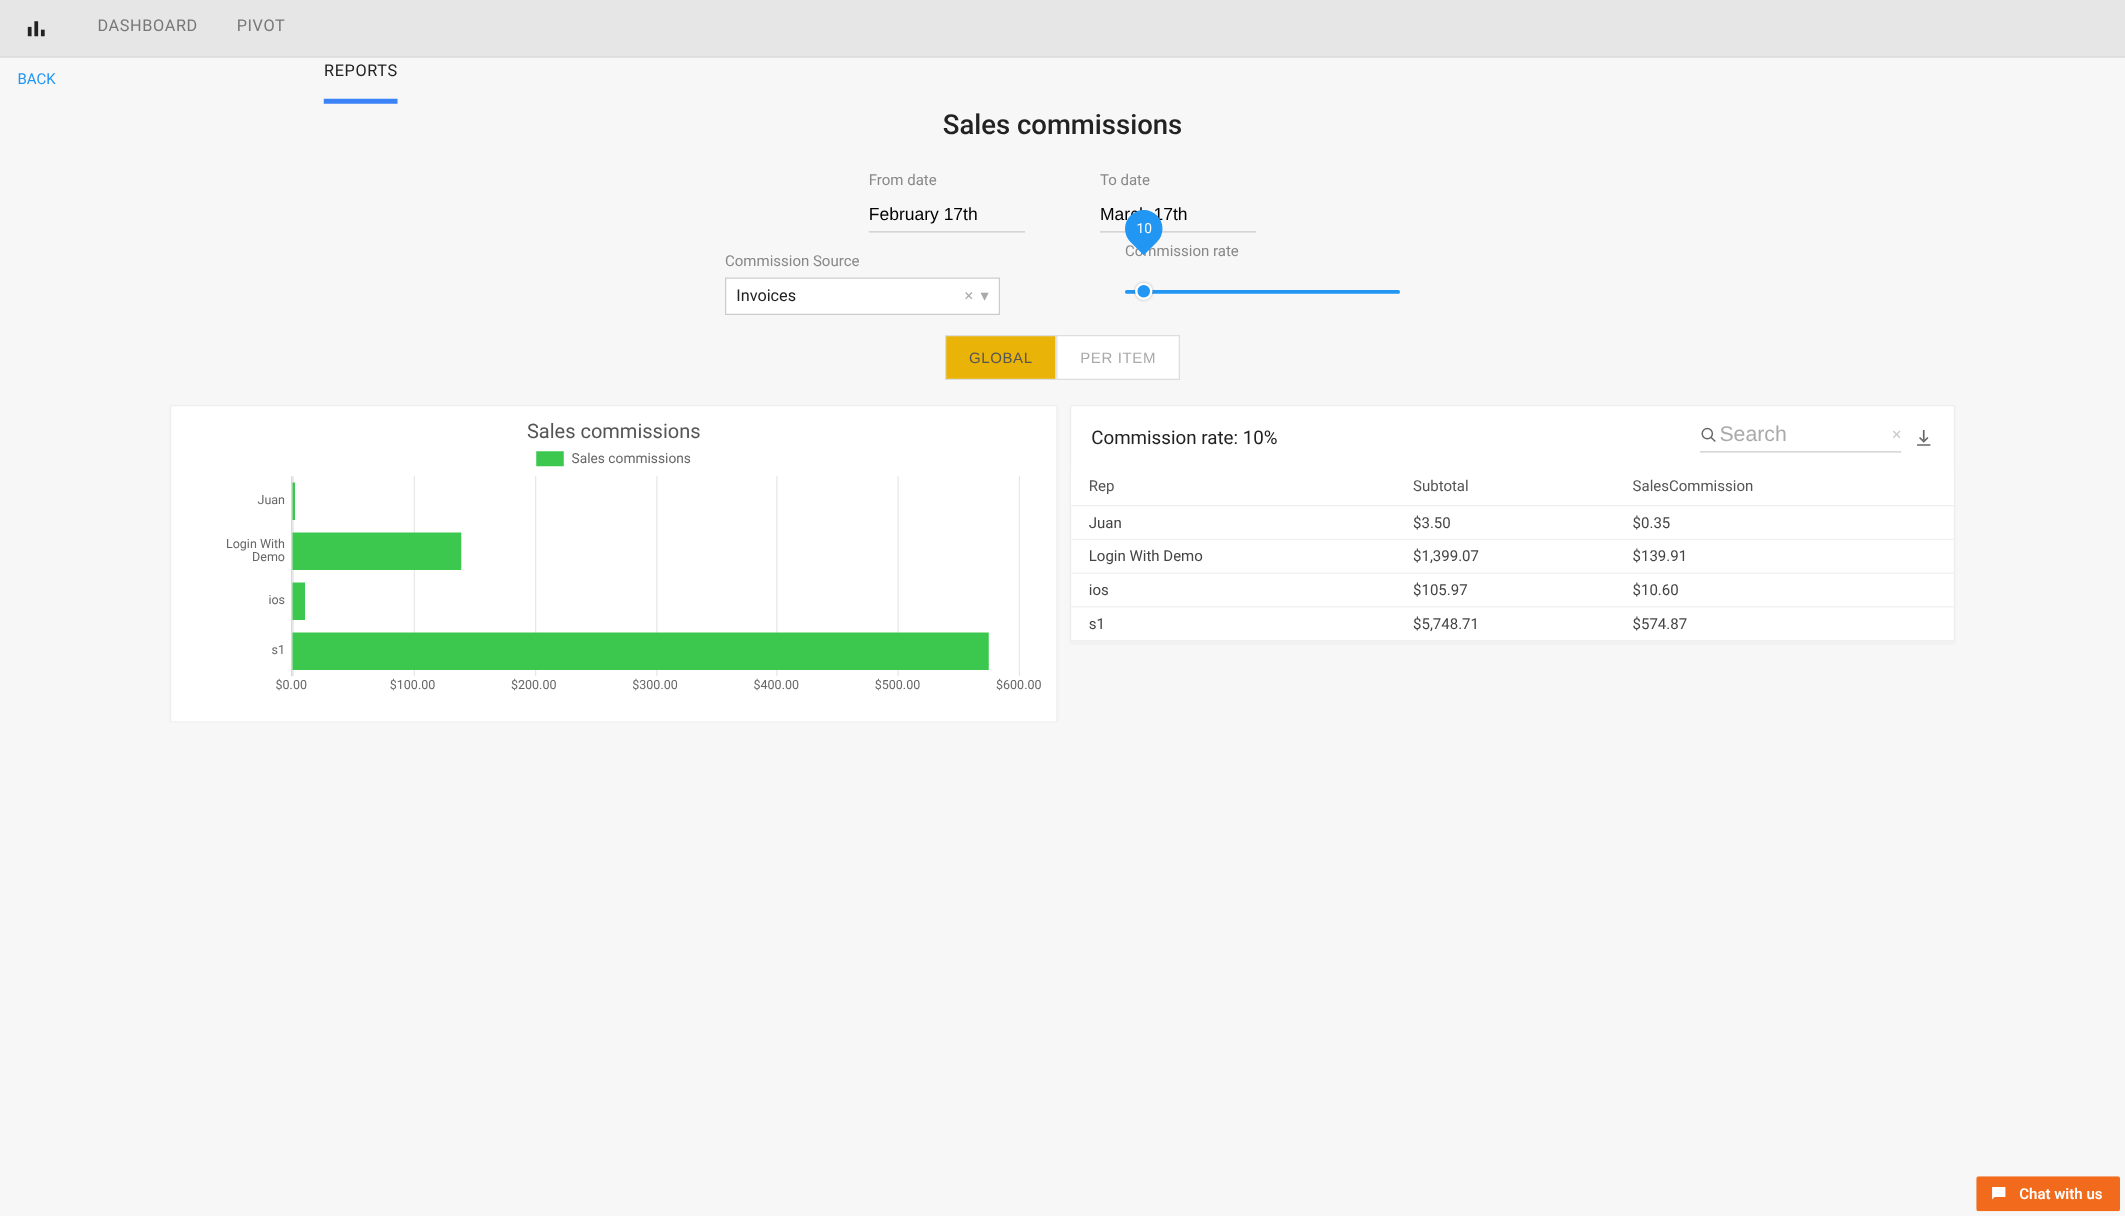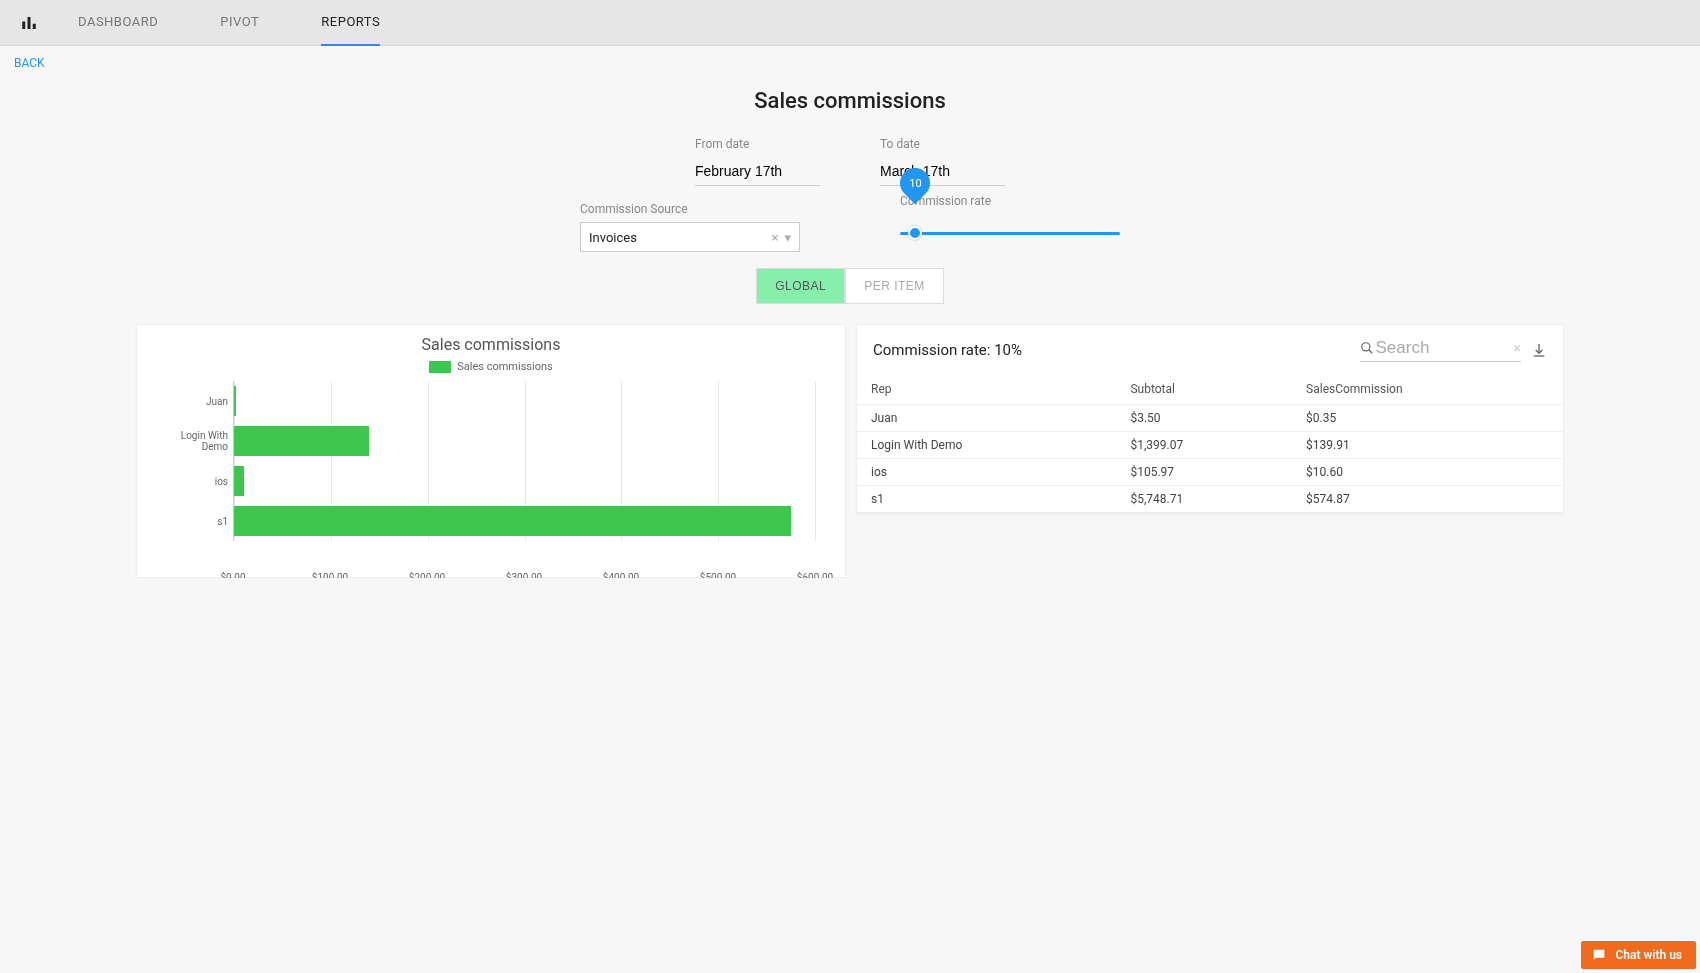--- a/index.html
+++ b/index.html
@@ -1,52 +1,52 @@
 <!DOCTYPE html>
 <html><head>
 <meta charset="utf-8">
 <style>
   * { box-sizing: border-box; }
   html, body { margin:0; padding:0; font-family: -apple-system, BlinkMacSystemFont, "Segoe UI", Roboto, Helvetica, Arial, sans-serif; background:#f7f7f7; color:#222; font-size:14px; }
   .topnav { height:46px; background:#e6e6e6; border-bottom:1px solid #d8d8d8; display:flex; align-items:center; padding:0 20px; gap:40px; }
   .topnav .logo { width:18px; height:18px; }
   .topnav .tab { color:#777; font-size:13px; letter-spacing:.5px; cursor:pointer; height:46px; display:flex; align-items:center; border-bottom:2px solid transparent;}
-  .topnav .tab.active { color:#222; border-bottom:2px solid #3b82f6;}
+  .topnav .tab.active { color:#222; border-bottom:4px solid #3b82f6;margin-top:37px;}
   .back { color:#2196f3; font-size:12px; padding:10px 14px; display:inline-block; cursor:pointer;}
   .page { width:1448px; max-width:100%; margin:0 auto;}
   h1.title { text-align:center; font-size:22px; font-weight:500; margin:8px 0 24px;}
   .filters { display:flex; justify-content:center; gap:60px; margin-bottom:16px;}
   .field label { display:block; color:#888; font-size:12px; margin-bottom:6px;}
   .underline-input { border:none; border-bottom:1px solid #ccc; background:transparent; padding:6px 0; width:125px; font-size:14px;}
   .row2 { display:flex; justify-content:center; gap:100px; align-items:flex-start; margin-bottom:16px;}
   .select-wrap { border:1px solid #ccc; background:#fff; width:220px; height:30px; display:flex; align-items:center; padding:0 8px; justify-content:space-between; font-size:13px;}
   .select-icons { color:#aaa; display:flex; gap:6px; align-items:center;}
   .slider-wrap { width:220px; position:relative; padding-top:30px;}
   .slider-label { color:#888; font-size:12px; position:absolute; top:-8px; left:0;}
   .slider-track { height:3px; background:#2196f3; position:relative; border-radius:2px;}
   .slider-handle { position:absolute; left:8px; top:-6px; width:14px; height:14px; background:#2196f3; border:2px solid #fff; border-radius:50%; box-shadow:0 0 2px rgba(0,0,0,.3);}
   .slider-balloon { position:absolute; left:0px; top:-34px; width:30px; height:30px; background:#2196f3; color:#fff; border-radius:50% 50% 50% 0; transform:rotate(-45deg); display:flex; align-items:center; justify-content:center;}
   .slider-balloon span { transform:rotate(45deg); font-size:11px;}
   .toggle-group { display:flex; justify-content:center; margin:10px 0 20px;}
   .toggle-group button { border:1px solid #ddd; background:#fff; padding:10px 18px; font-size:12px; letter-spacing:.5px; color:#aaa; cursor:pointer;}
-  .toggle-group button.active { background:#86efac; color:#555;}
+  .toggle-group button.active { background:#eab308; color:#555;}
   .panels { display:flex; gap:10px; padding:0 10px;}
   .panel { background:#fff; border:1px solid #eee; box-shadow:0 1px 2px rgba(0,0,0,.04);}
   .chart-panel { flex:0 0 710px; height:254px; padding:10px 18px;}
   .chart-title { text-align:center; color:#555; font-size:16px; margin-bottom:6px;}
   .legend { display:flex; justify-content:center; align-items:center; gap:6px; font-size:11px; color:#666; margin-bottom:8px;}
   .legend-swatch { width:22px; height:12px; background:#3cc84f;}
   .plot { position:relative; height:180px;}
   .plot-area { position:absolute; left:78px; right:12px; top:0; bottom:20px; border-left:1px solid #ccc; }
   .gridline { position:absolute; top:0; bottom:0; width:1px; background:#e8e8e8;}
   .bar-row { position:absolute; left:0; height:28%; display:flex; align-items:center;}
   .bar { height:30px; background:#3cc84f;}
   .ylab { position:absolute; left:-78px; width:72px; text-align:right; font-size:10px; color:#666; top:50%; transform:translateY(-50%);}
   .xaxis { position:absolute; left:78px; right:12px; bottom:0; height:20px;}
-  .xtick { position:absolute; font-size:10px; color:#666; transform:translateX(-50%); top:2px;margin-top:29px;}
+  .xtick { position:absolute; font-size:10px; color:#666; transform:translateX(-50%); top:2px;}
   .table-panel { flex:1; padding:0; align-self:flex-start;}
   .tbl-header { display:flex; align-items:center; justify-content:space-between; padding:12px 16px;}
   .tbl-title { font-size:15px;}
   .tbl-tools { display:flex; align-items:center; gap:10px;}
   .search-wrap { display:flex; align-items:center; border-bottom:1px solid #ccc; padding-bottom:2px;}
   .search-wrap input { border:none; outline:none; font-size:17px; width:140px; background:transparent;}
   .search-wrap input::placeholder { color:#aaa;}
   .icon-btn { cursor:pointer; color:#888; }
   .group-hint { border:1px dashed #ddd; color:#999; font-size:11px; padding:8px 12px; margin:0 4px;}
   table.grid { width:100%; border-collapse:collapse; font-size:12px;}
@@ -61,21 +61,21 @@
 
 
 <div class="topnav">
   <span class="logo">
     <svg viewBox="0 0 24 24" width="18" height="18" fill="#222">
         <rect x="3" y="10" width="4" height="10"></rect>
         <rect x="10" y="4" width="4" height="16"></rect>
         <rect x="17" y="13" width="4" height="7"></rect>
       </svg>
   </span>
-  <span id="nav-tabs-slot" style="display: flex; gap: 62px; height: 46px;">
+  <span id="nav-tabs-slot" style="display: flex; gap: 31px; height: 46px;">
       <span class="tab">DASHBOARD</span>
       <span class="tab">PIVOT</span>
       <span class="tab active">REPORTS</span>
     </span>
 </div>
 
 <a class="back">BACK</a>
 
 <div class="page">
   <h1 class="title">Sales commissions</h1>

